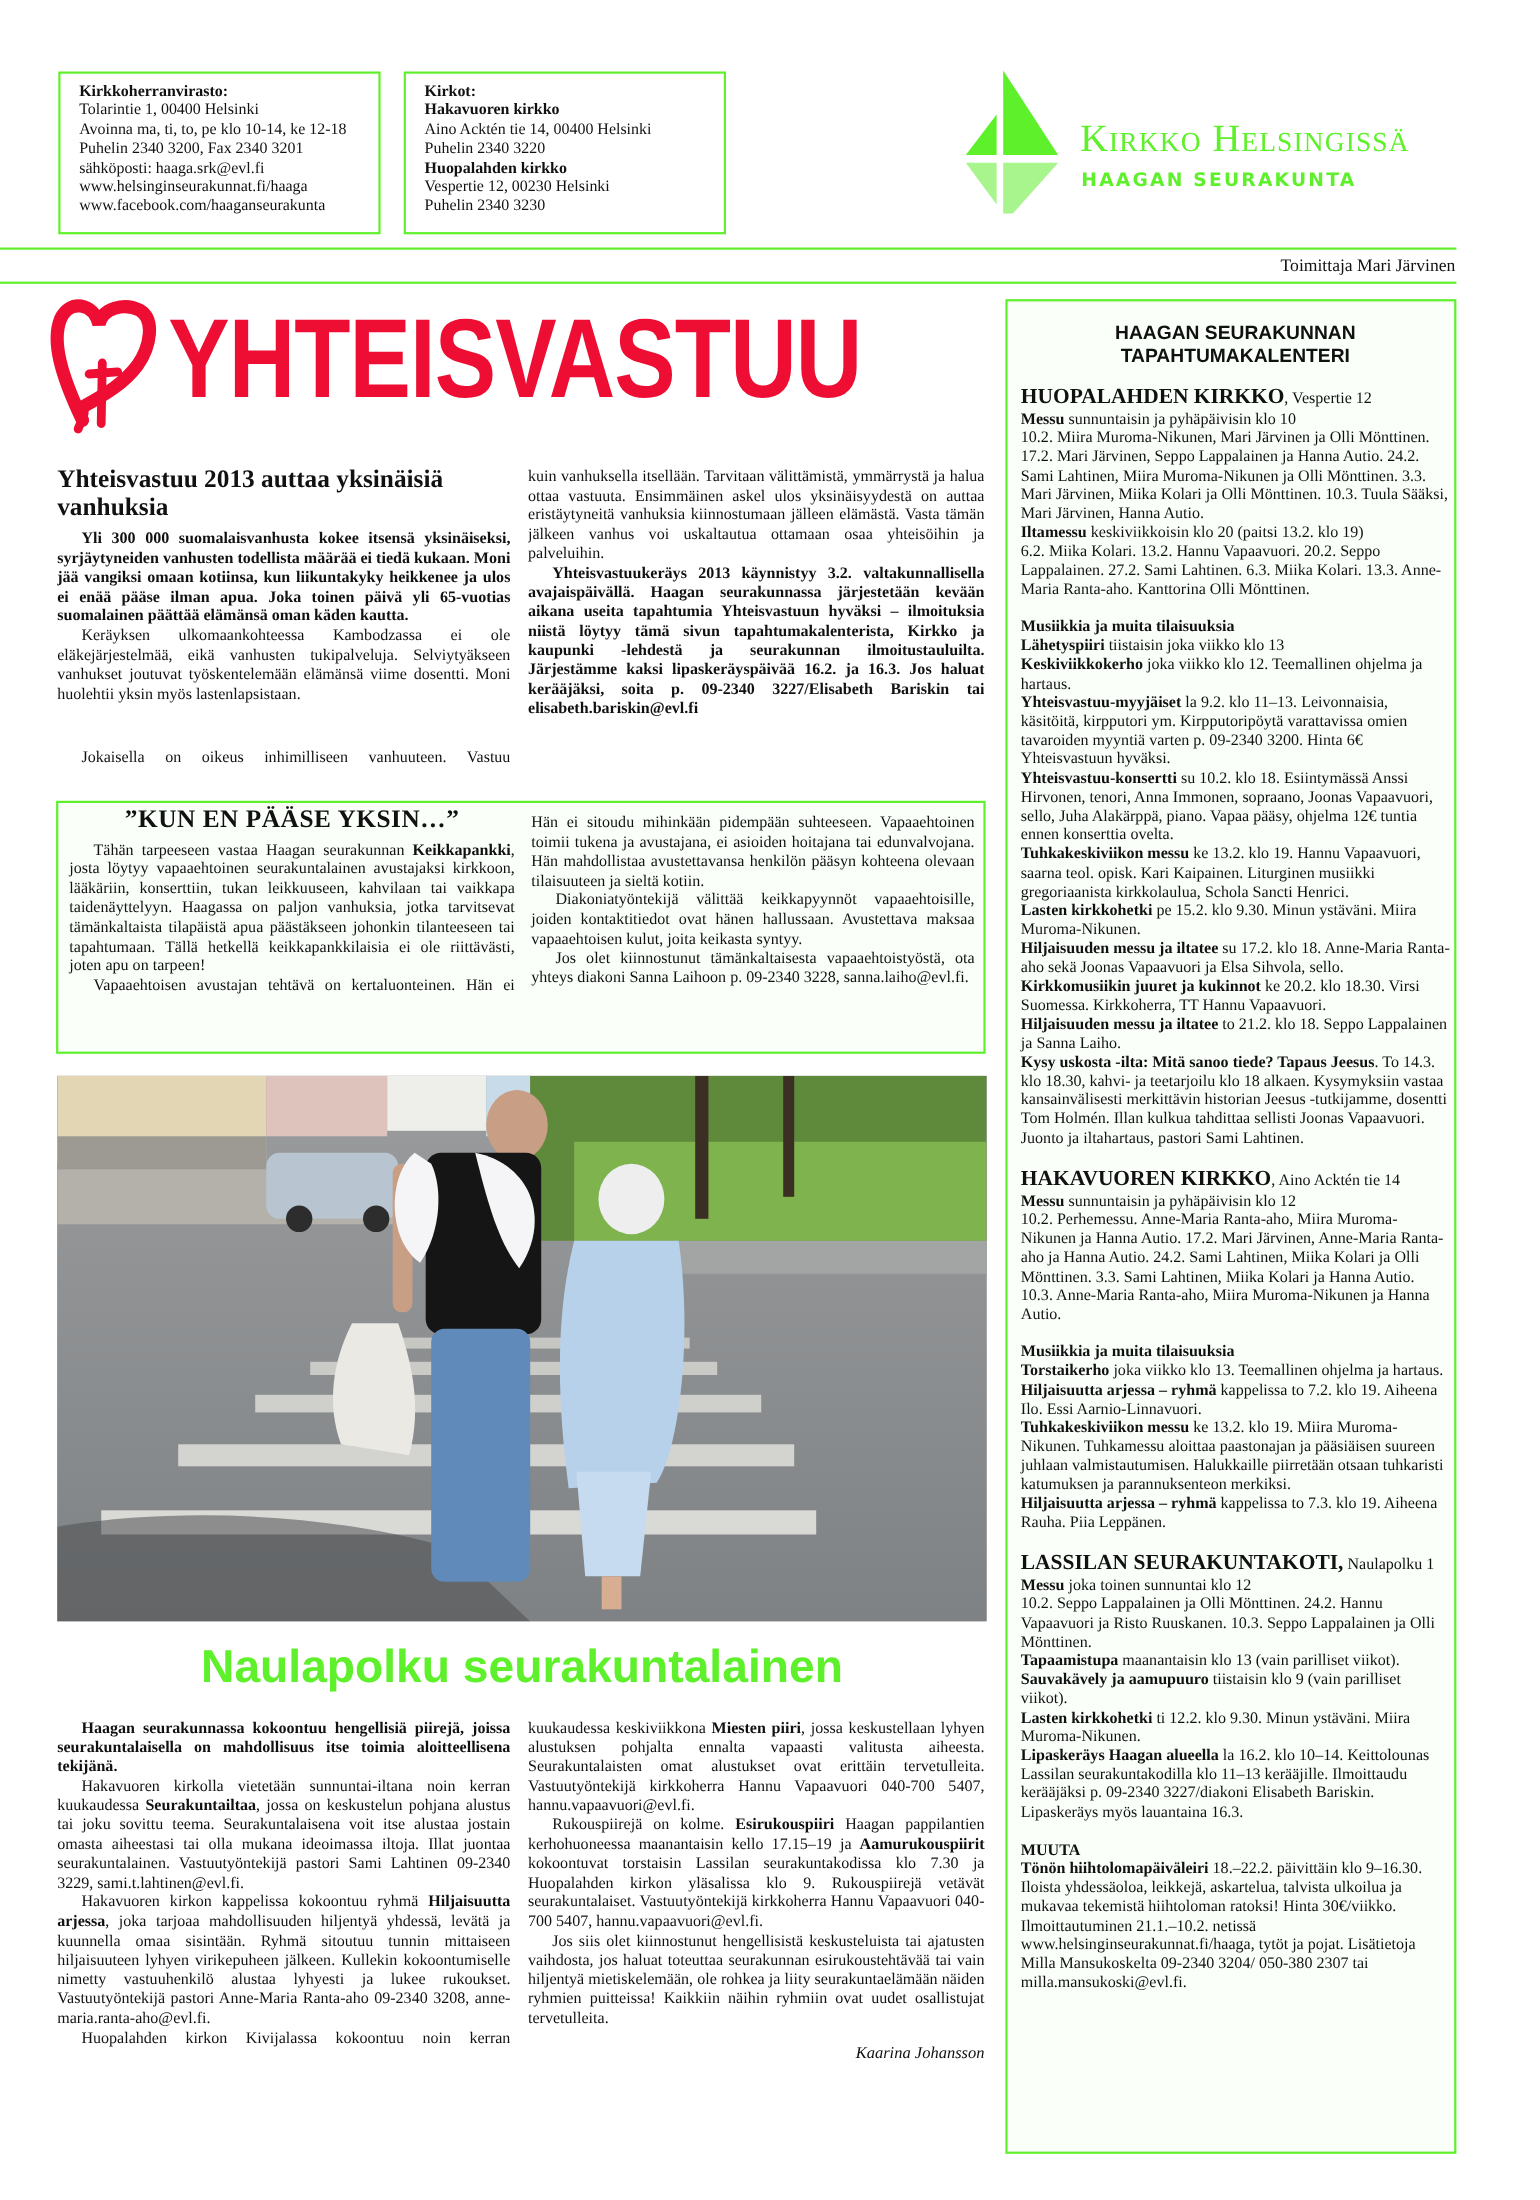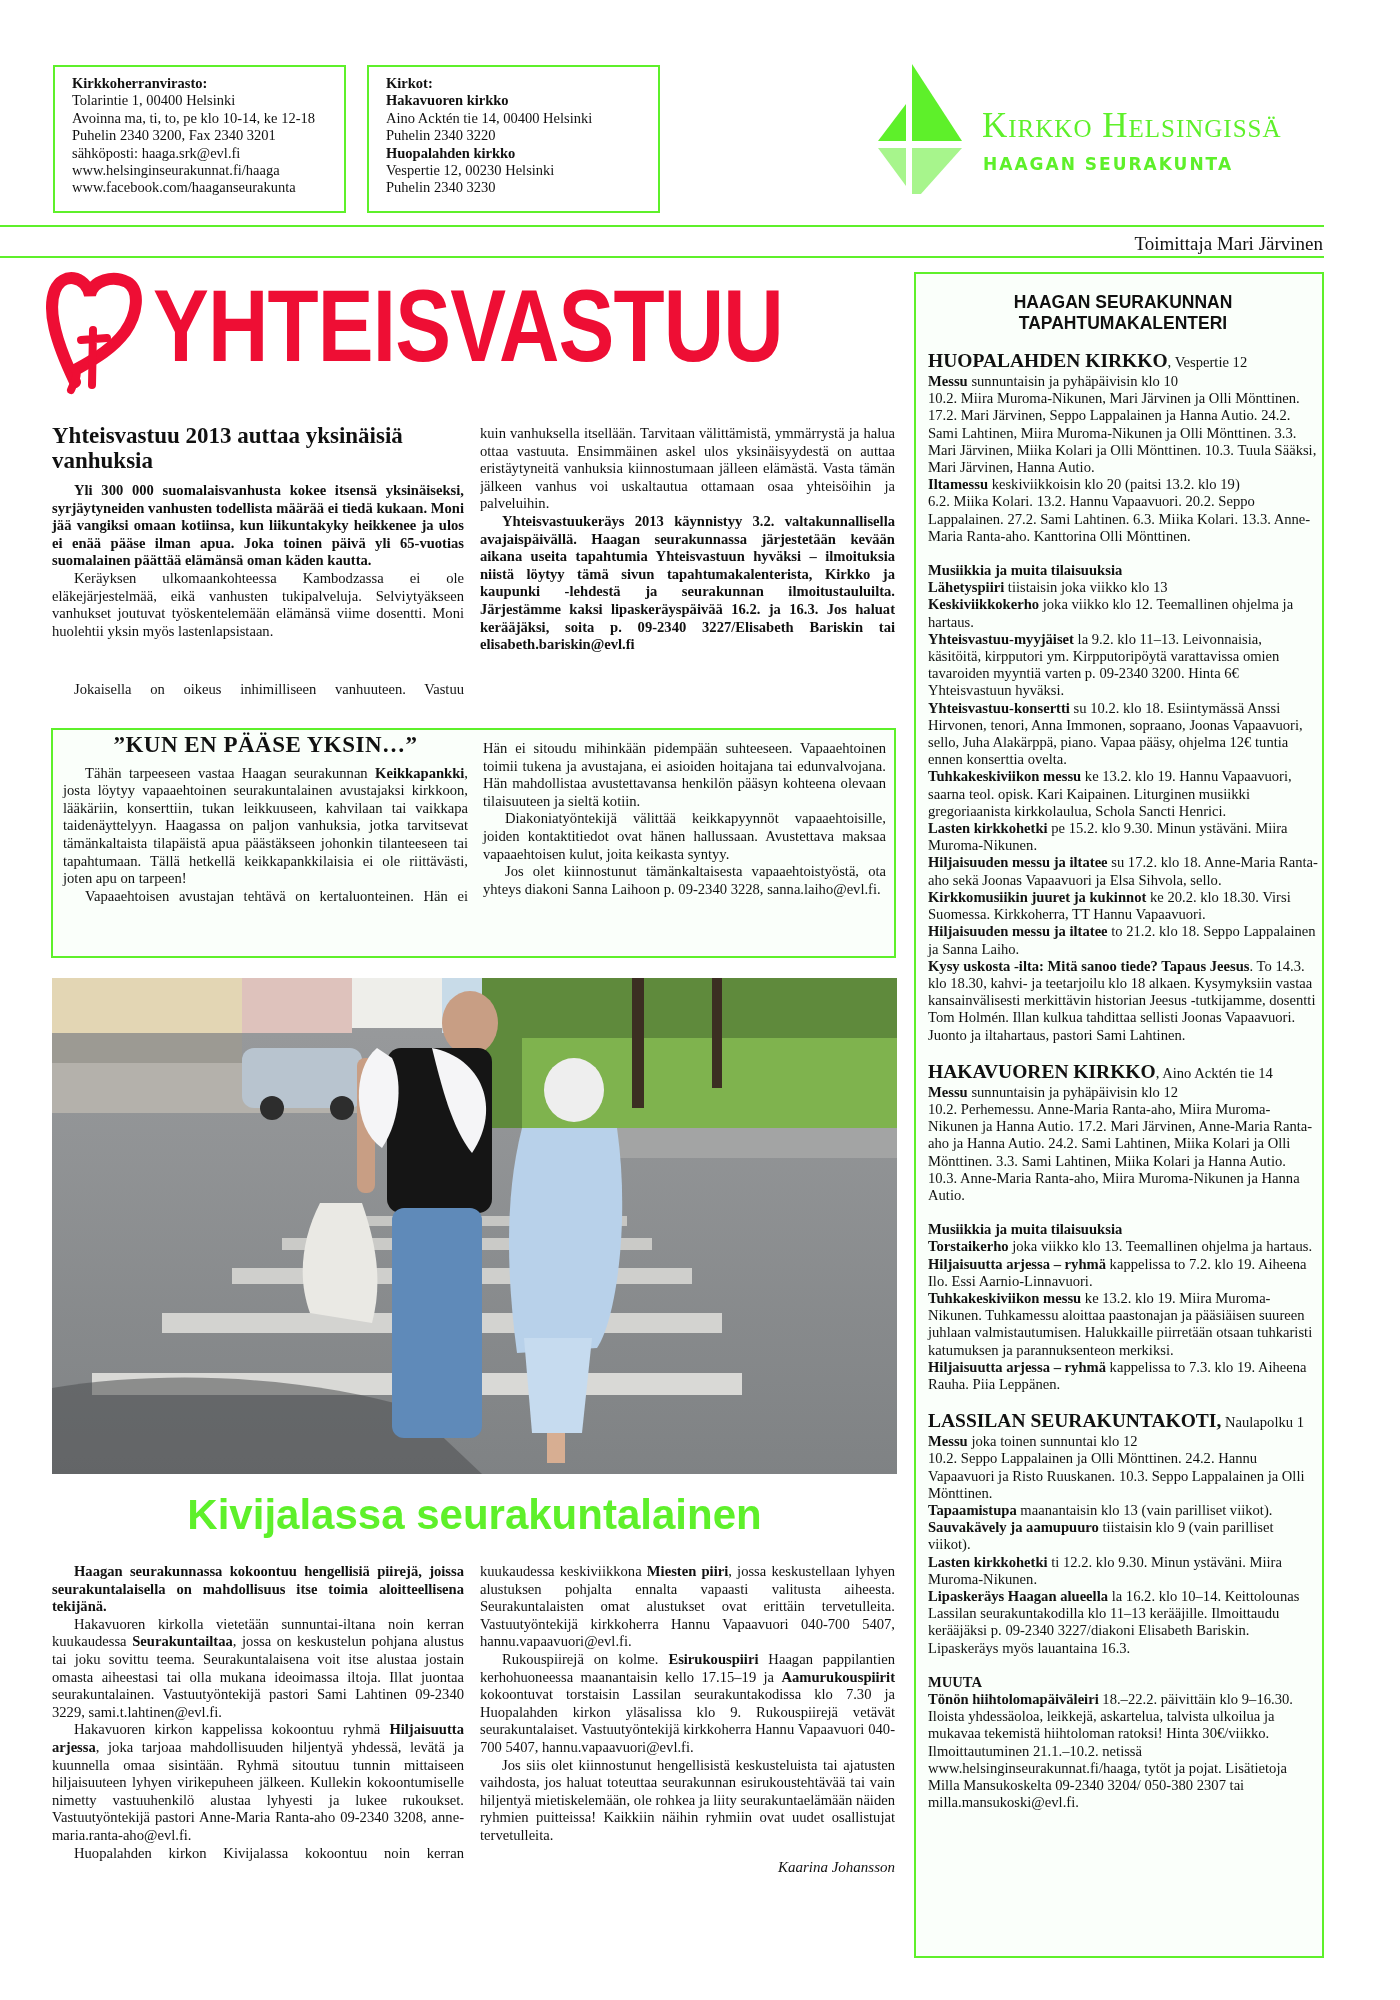--- a/index.html
+++ b/index.html
@@ -11,21 +11,21 @@
 
   
   .info-box { font-size: 14.5px; line-height: 17.4px; padding: 8px 16px 8px 17px; background: #fff; }
   .info-box b { font-weight: bold; }
   .info-box .line { display: block; white-space: nowrap; }
 
   
   .logo-title { font-family: "Liberation Serif", serif; color: #5ef02a; font-size: 35px; letter-spacing: 1px; font-variant: small-caps; white-space: nowrap; }
   .logo-sub { font-family: "DejaVu Sans", sans-serif; color: #5ef02a; font-weight: bold; font-size: 17px; letter-spacing: 2px; white-space: nowrap; }
 
-  .editor { font-size: 19px; text-align: right; white-space: nowrap; }
+  .editor { font-size: 16px; text-align: right; white-space: nowrap; }
 
   
   .yv-word { font-family: "Liberation Sans", "DejaVu Sans", sans-serif; font-weight: bold; color: #ee0e34; font-size: 102px; letter-spacing: -1px; transform: scaleX(0.82); transform-origin: left top; white-space: nowrap; line-height: 1; }
 
   
   .col { font-size: 14.6px; line-height: 17.6px; text-align: justify; hyphens: manual; }
   .col p { text-indent: 22px; }
   .col p.noindent { text-indent: 0; }
   .col .lead { font-weight: bold; }
   .headline { font-size: 23px; font-weight: bold; line-height: 25px; }
@@ -165,21 +165,21 @@
 
     <path d="M268,225 C250,260 245,300 258,335 L320,345 C332,300 322,260 310,225 Z" fill="#eae9e4"></path>
 
     <ellipse cx="522" cy="112" rx="30" ry="32" fill="#eeeeee"></ellipse>
     <path d="M470,150 L565,150 C578,240 565,340 545,370 L465,375 C455,300 452,220 470,150 Z" fill="#b8d1ea"></path>
     <path d="M472,360 L540,360 L530,455 L480,455 Z" fill="#c6dbef"></path>
     <rect x="495" y="455" width="18" height="30" fill="#d7ae92"></rect>
   </svg>
 </div>
 
-<div class="abs green-head" style="left:52px; top:1491px; width:845px;">Kivijalassa seurakuntalainen</div>
+<div class="abs green-head" style="left:52px; top:1491px; width:845px;">Naulapolku seurakuntalainen</div>
 
 <div class="abs col" style="left:52px; top:1563px; width:412px; height:410px; overflow:hidden;">
   <p class="lead">Haagan seurakunnassa kokoontuu hengellisiä piirejä, joissa seurakuntalaisella on mahdollisuus itse toimia aloitteellisena tekijänä.</p>
   <p><span>Hakavuoren kirkolla vietetään sunnuntai-iltana noin kerran kuukaudessa </span><b>Seurakuntailtaa</b><span>, jossa on keskustelun pohjana alustus tai joku sovittu teema. Seurakuntalaisena voit itse alustaa jostain omasta aiheestasi tai olla mukana ideoimassa iltoja. Illat juontaa seurakuntalainen. Vastuutyöntekijä pastori Sami Lahtinen 09-2340 3229, sami.t.lahtinen@evl.fi.</span></p>
   <p><span>Hakavuoren kirkon kappelissa kokoontuu ryhmä </span><b>Hiljaisuutta arjessa</b><span>, joka tarjoaa mahdollisuuden hiljentyä yhdessä, levätä ja kuunnella omaa sisintään. Ryhmä sitoutuu tunnin mittaiseen hiljaisuuteen lyhyen virikepuheen jälkeen. Kullekin kokoontumiselle nimetty vastuuhenkilö alustaa lyhyesti ja lukee rukoukset. Vastuutyöntekijä pastori Anne-Maria Ranta-aho 09-2340 3208, anne-maria.ranta-aho@evl.fi.</span></p>
   <p style="height:17.6px; overflow:hidden;"><span>Huopalahden kirkon Kivijalassa kokoontuu noin kerran kuukaudessa keskiviikkona </span></p>
 </div>
 
 <div class="abs col" style="left:480px; top:1563px; width:415px;">
   <p class="noindent">kuukaudessa keskiviikkona <b>Miesten piiri</b><span>, jossa keskustellaan lyhyen alustuksen pohjalta ennalta vapaasti valitusta aiheesta. Seurakuntalaisten omat alustukset ovat erittäin tervetulleita. Vastuutyöntekijä kirkkoherra Hannu Vapaavuori 040-700 5407, hannu.vapaavuori@evl.fi.</span></p>

